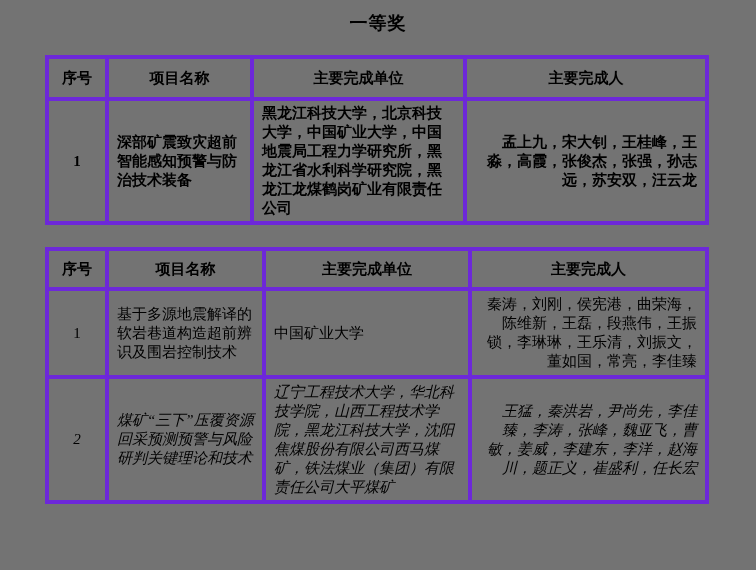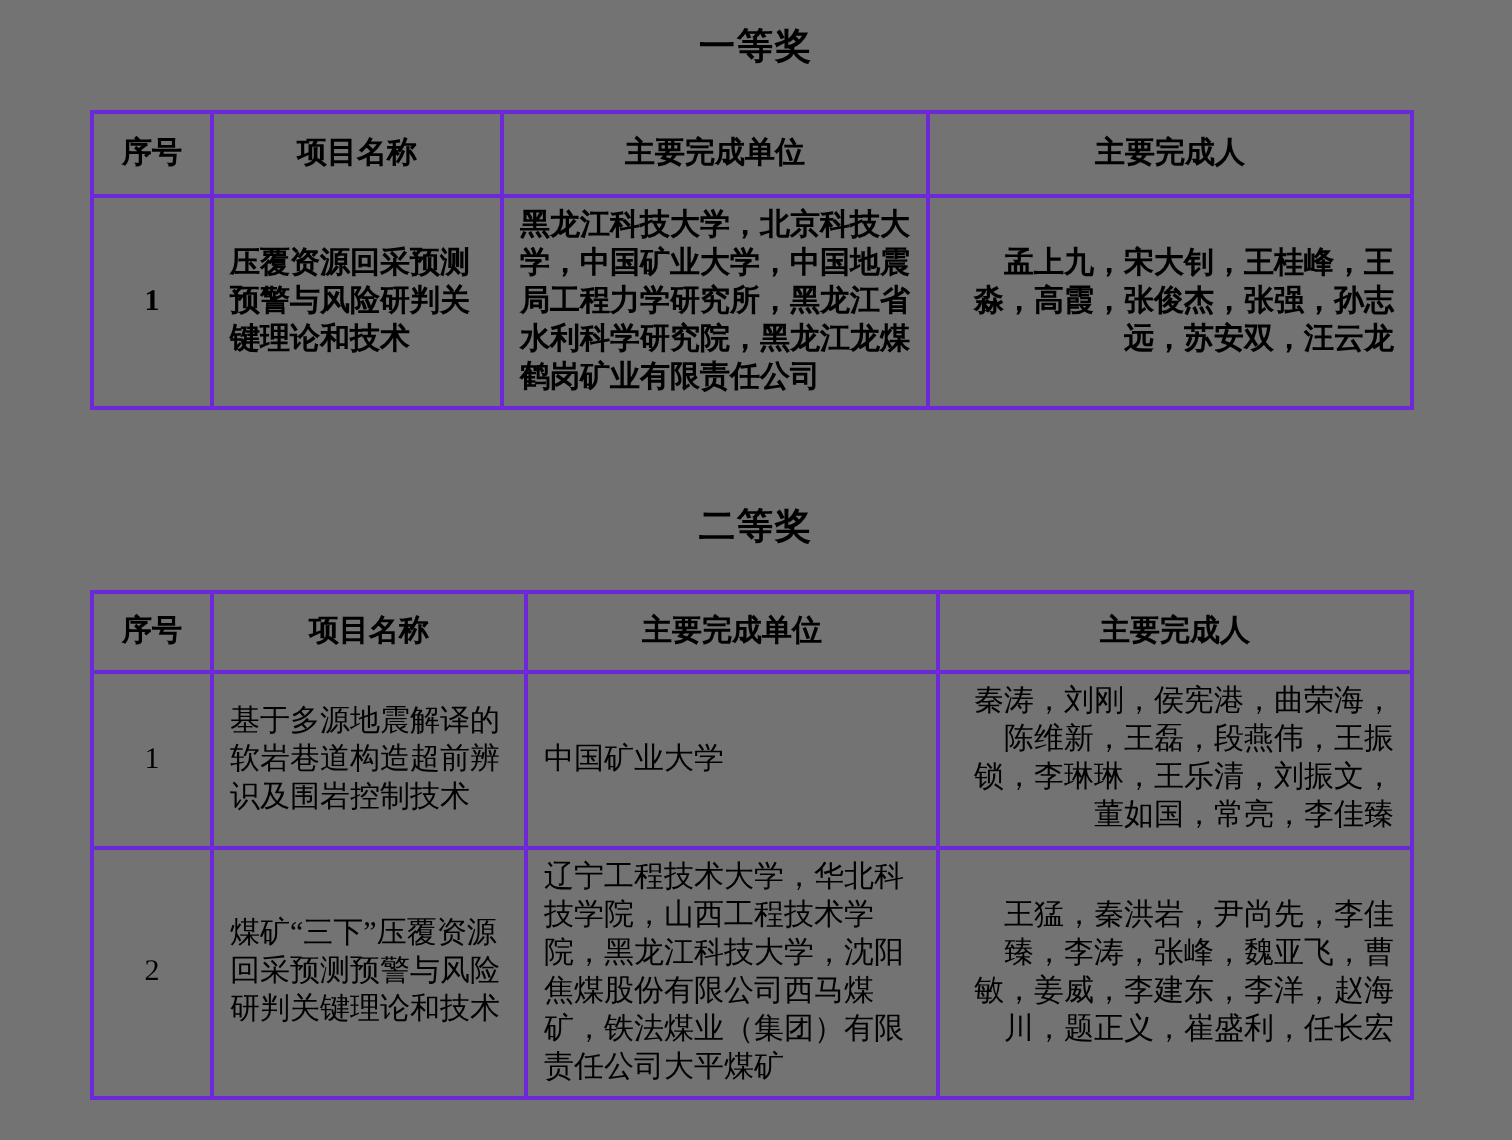--- a/index.html
+++ b/index.html
@@ -30,21 +30,21 @@
   .title-second { margin-top: 48px; }
   table.awards {
     border-collapse: collapse;
     table-layout: fixed;
     width: 660px;
     margin-left: 45px;
     margin-top: 22px;
   }
   table.awards th,
   table.awards td {
-    border: 2px solid #6d28d9;
+    border: 4px solid #6d28d9;
     font-size: 15px;
     line-height: 19px;
     vertical-align: middle;
     padding: 3px 8px;
     box-sizing: border-box;
     overflow: hidden;
   }
   table.awards th {
     font-weight: bold;
     text-align: center;
@@ -62,21 +62,21 @@
     padding-right: 6px;
   }
   td.cell-people {
     padding-left: 9px;
     padding-right: 6px;
     text-align: right;
   }
   tr.row-t1 td { height: 106px; font-weight: bold; }
   table.t2 th { height: 40px; }
   tr.row-t2a td { height: 88px; }
-  tr.row-t2b td { height: 125px; }
+  tr.row-t2b td { height: 125px; font-style: italic; }
 </style>
 </head>
 <body>
 
 <div class="page">
   <div class="doc">
 
     <div class="section-title title-first">一等奖</div>
 
     <table class="awards t1">
@@ -88,28 +88,27 @@
       </colgroup>
       <tbody>
           <tr>
         <th>序号</th>
         <th>项目名称</th>
         <th>主要完成单位</th>
         <th>主要完成人</th>
       </tr>
       <tr class="row-t1">
         <td class="cell-index">1</td>
-        <td class="cell-project">压覆资源回采预测预警与风险研判关键理论和技术</td>
+        <td class="cell-project">深部矿震致灾超前智能感知预警与防治技术装备</td>
         <td class="cell-units">黑龙江科技大学，北京科技大学，中国矿业大学，中国地震局工程力学研究所，黑龙江省水利科学研究院，黑龙江龙煤鹤岗矿业有限责任公司</td>
         <td class="cell-people">孟上九，宋大钊，王桂峰，王淼，高霞，张俊杰，张强，孙志远，苏安双，汪云龙</td>
       </tr>
     </tbody>
       </table>
 
-    <div class="section-title title-second">二等奖</div>
 
     <table class="awards t2">
       <colgroup>
         <col style="width:60px">
         <col style="width:157px">
         <col style="width:206px">
         <col style="width:237px">
       </colgroup>
       <tbody>
           <tr>

